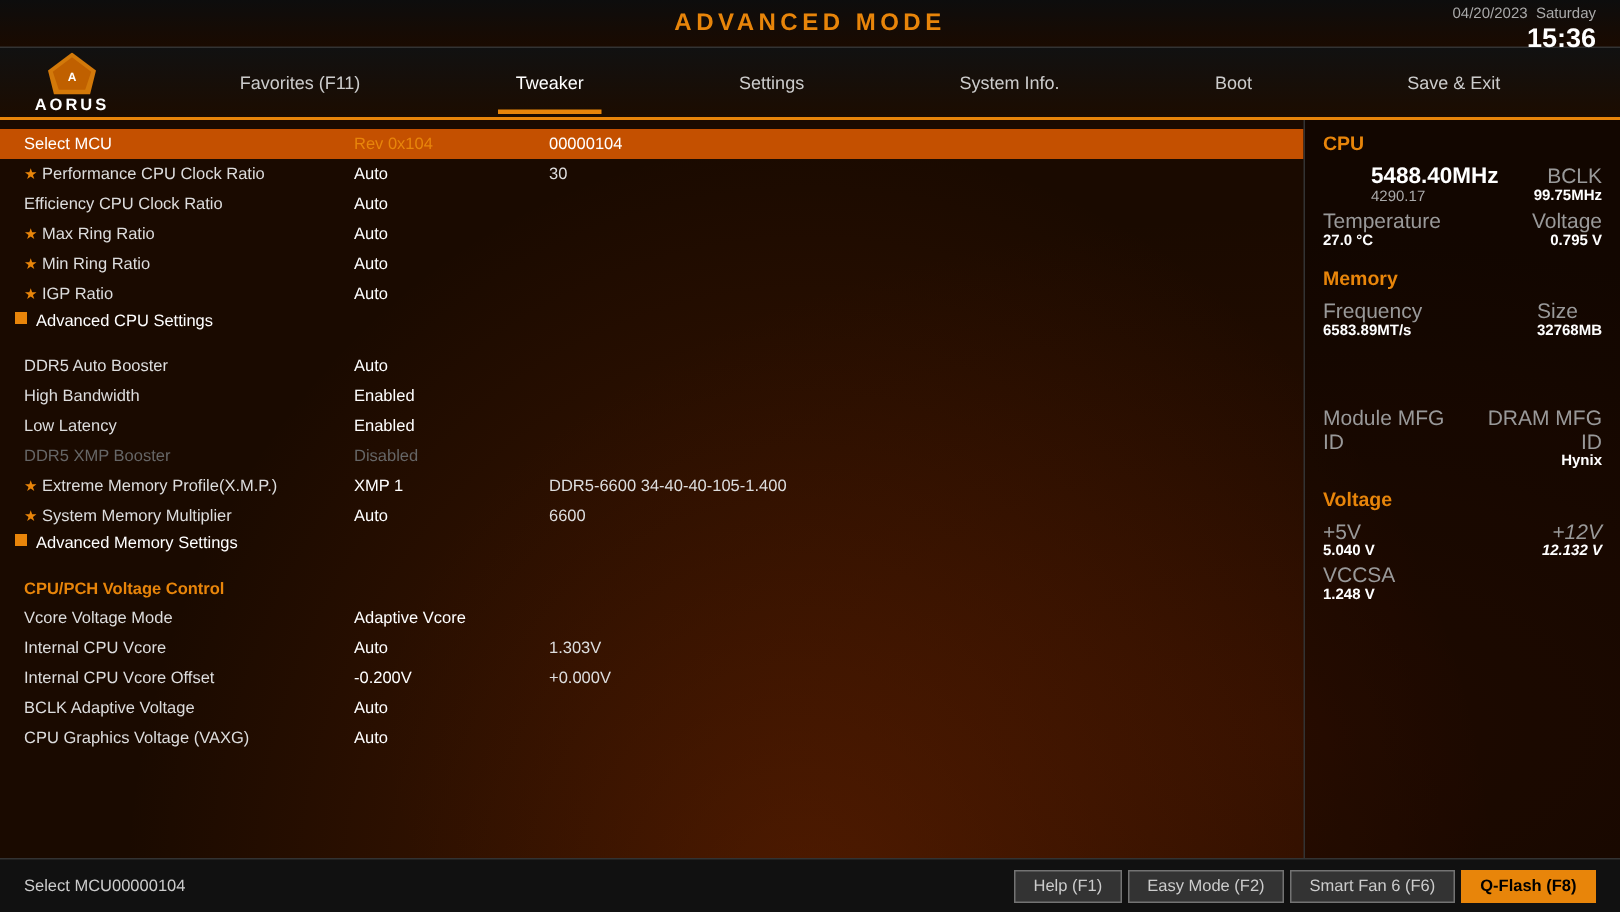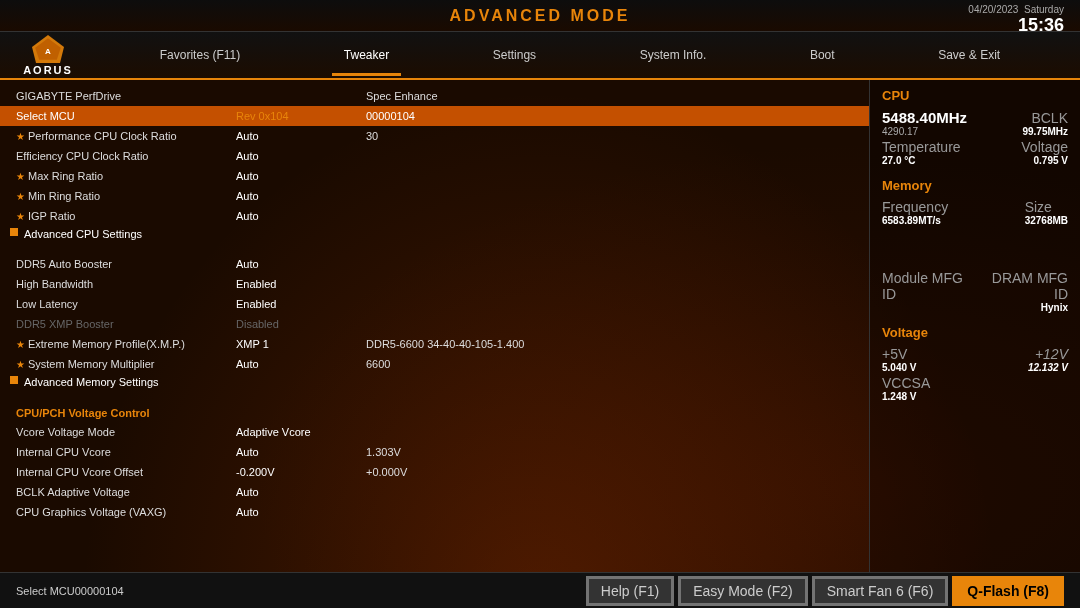--- a/index.html
+++ b/index.html
@@ -245,23 +245,23 @@
       font-size: 11px;
       flex: 1;
     }
     .bottom-buttons {
       display: flex;
       gap: 4px;
     }
     .bottom-btn {
       background: #333;
       color: #ccc;
-      border: 3px solid #737373;
+      border: 1px solid #737373;
       padding: 4px 12px;
-      font-size: 14px;
+      font-size: 11px;
       cursor: pointer;
     }
     .bottom-btn.orange {
       background: #e8850a;
       color: #000;
       border-color: #e8850a;
       font-weight: bold;
     }
 
     .info-freq-large {
@@ -303,25 +303,20 @@
     <span class="nav-item">Boot</span>
     <span class="nav-item">Save &amp; Exit</span>
   </div>
 </div>
 
 <div class="main-content">
 
   <div class="left-panel">
     <div class="settings-table">
 
-      <div class="setting-row">
-        <span class="setting-name">GIGABYTE PerfDrive</span>
-        <span class="setting-value"></span>
-        <span class="setting-extra">Spec Enhance</span>
-      </div>
 
       <div class="setting-row selected">
         <span class="setting-name" style="color:#fff;">Select MCU</span>
         <span class="setting-value orange">Rev 0x104</span>
         <span class="setting-extra" style="color:#fff;">00000104</span>
       </div>
 
       <div class="setting-row">
         <span class="setting-name">
           <span class="star">★</span>Performance CPU Clock Ratio
@@ -437,21 +432,21 @@
         <span class="setting-value">Auto</span>
       </div>
 
     </div>
   </div>
 
   <div class="right-panel">
 
     <div class="info-section">
       <div class="info-section-title">CPU</div>
-      <div style="display:flex; justify-content:space-between; align-items:baseline; margin-bottom:2px;">
+      <div style="display:flex; justify-content:space-between; align-items:baseline; margin-bottom:2px;margin-left:32px;">
         <div>
           <div class="info-freq-large">5488.40MHz</div>
           <div style="color:#aaa; font-size:10px;">4290.17</div>
         </div>
         <div style="text-align:right;">
           <div class="info-label">BCLK</div>
           <div class="info-value small">99.75MHz</div>
         </div>
       </div>
       <div style="display:flex; justify-content:space-between;">

